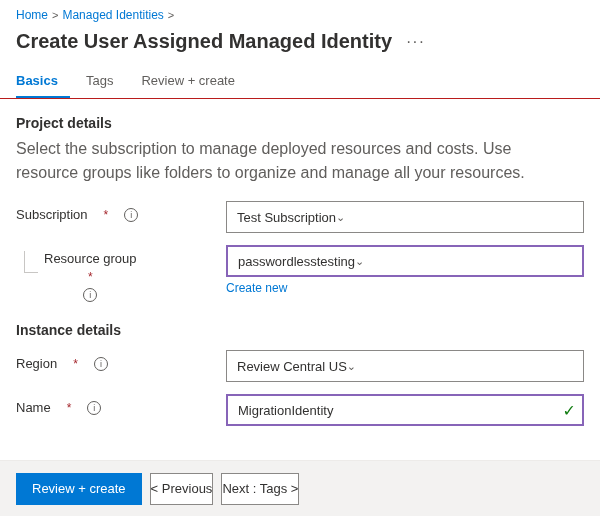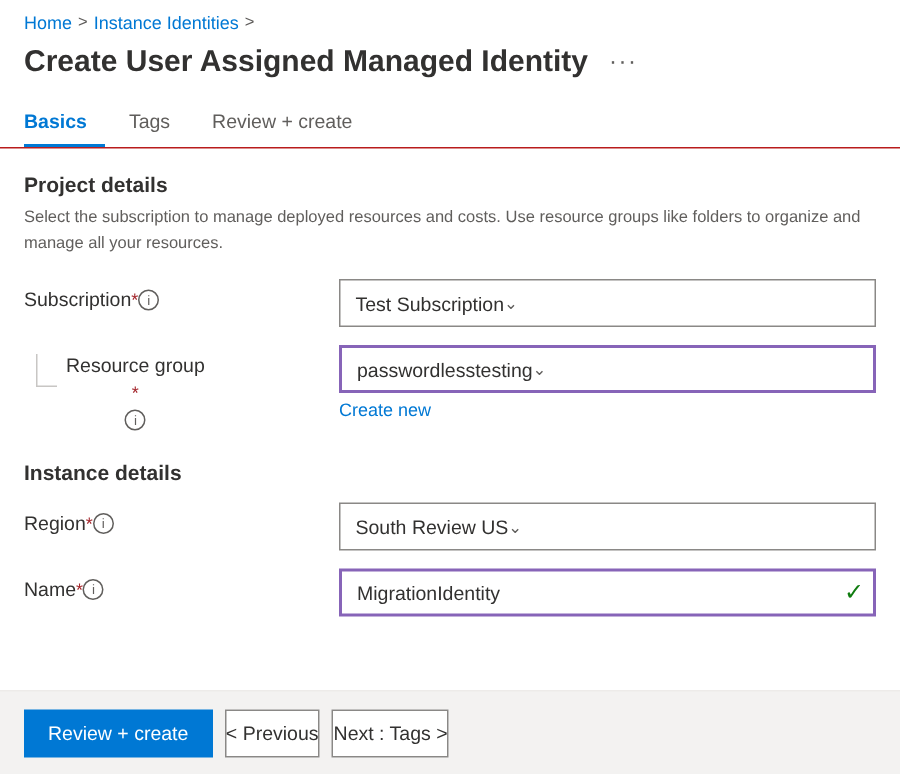--- a/index.html
+++ b/index.html
@@ -71,41 +71,41 @@
     .content {
       padding: 16px 16px;
     }
     .section-title {
       font-size: 14px;
       font-weight: 600;
       color: #323130;
       margin-bottom: 6px;
     }
     .section-desc {
-      font-size: 11px;
+      font-size: 16px;
       color: #605e5c;
       margin-bottom: 16px;
       line-height: 1.5;
       max-width: 560px;
     }
     .form-row {
       display: flex;
       align-items: flex-start;
       margin-bottom: 12px;
       min-height: 32px;
     }
     .form-label-col {
       width: 210px;
       flex-shrink: 0;
       display: flex;
       align-items: center;
       padding-top: 6px;
       font-size: 13px;
       color: #323130;
-      gap: 0;
+      gap: 16px;
     }
     .required-star {
       color: #a4262c;
       font-size: 12px;
     }
     .info-icon {
       width: 14px;
       height: 14px;
       border: 1px solid #605e5c;
       border-radius: 50%;
@@ -236,21 +236,21 @@
       color: #323130;
       flex-direction: column;
     }
   </style>
 </head>
 <body>
 
 <div class="breadcrumb">
   <a href="#">Home</a>
   <span class="breadcrumb-sep">&gt;</span>
-  <a href="#">Instance Identities</a>
+  <a href="#">Managed Identities</a>
   <span class="breadcrumb-sep">&gt;</span>
 </div>
 
 <div class="page-header">
   <h1 class="page-title">Create User Assigned Managed Identity</h1>
   <button class="ellipsis-btn">···</button>
 </div>
 
 <div class="tabs">
   <a class="tab active">Basics</a>
@@ -300,21 +300,21 @@
   </div>
 
   <div class="form-row">
     <div class="form-label-col">
       <span>Region</span>
       <span class="required-star">*</span>
       <span class="info-icon">i</span>
     </div>
     <div class="form-control-col">
       <div class="dropdown">
-        <span>South Review US</span>
+        <span>Review Central US</span>
         <span class="dropdown-arrow">⌄</span>
       </div>
     </div>
   </div>
 
   <div class="form-row">
     <div class="form-label-col">
       <span>Name</span>
       <span class="required-star">*</span>
       <span class="info-icon">i</span>

